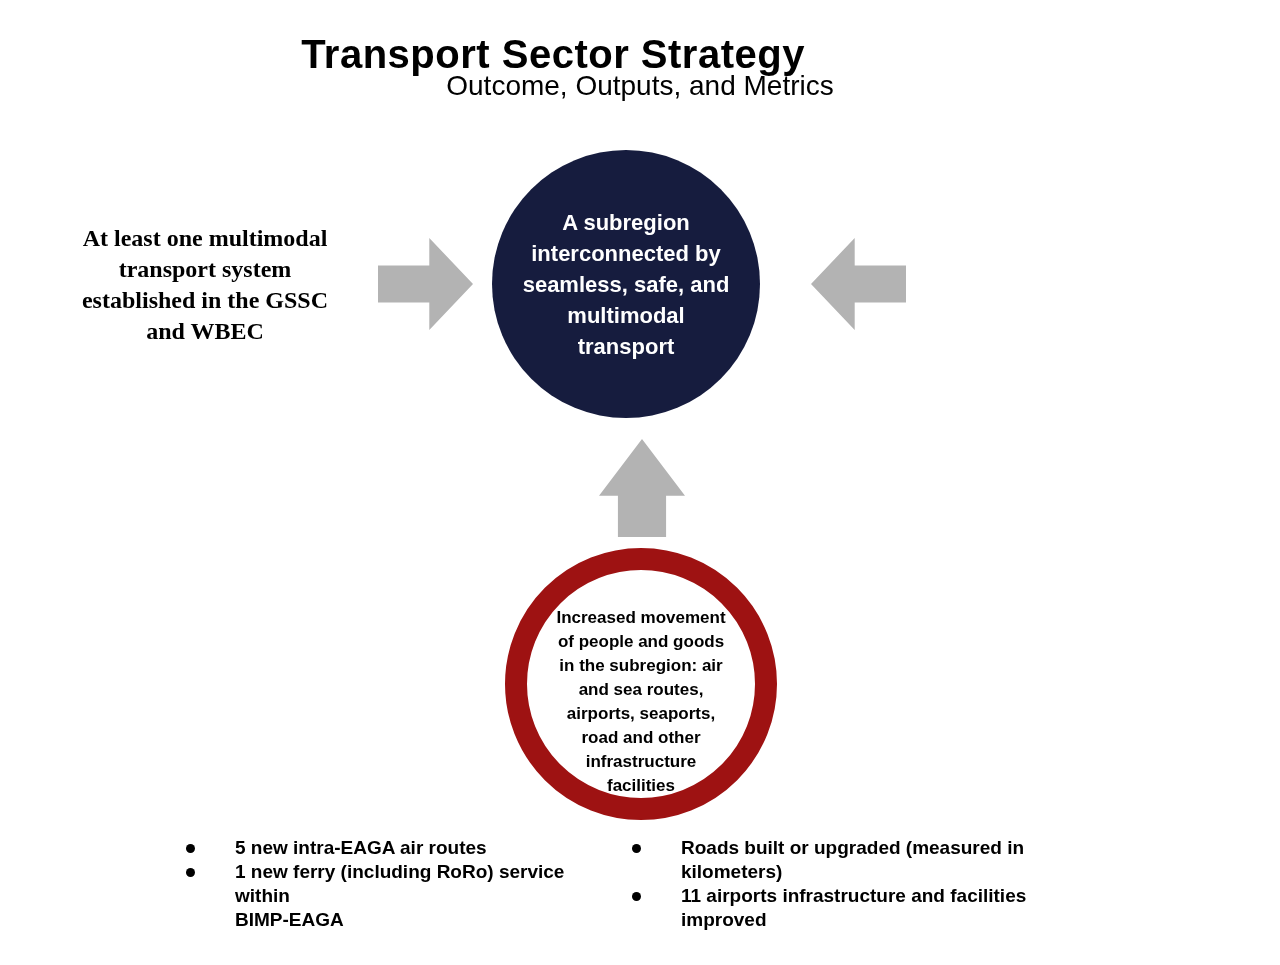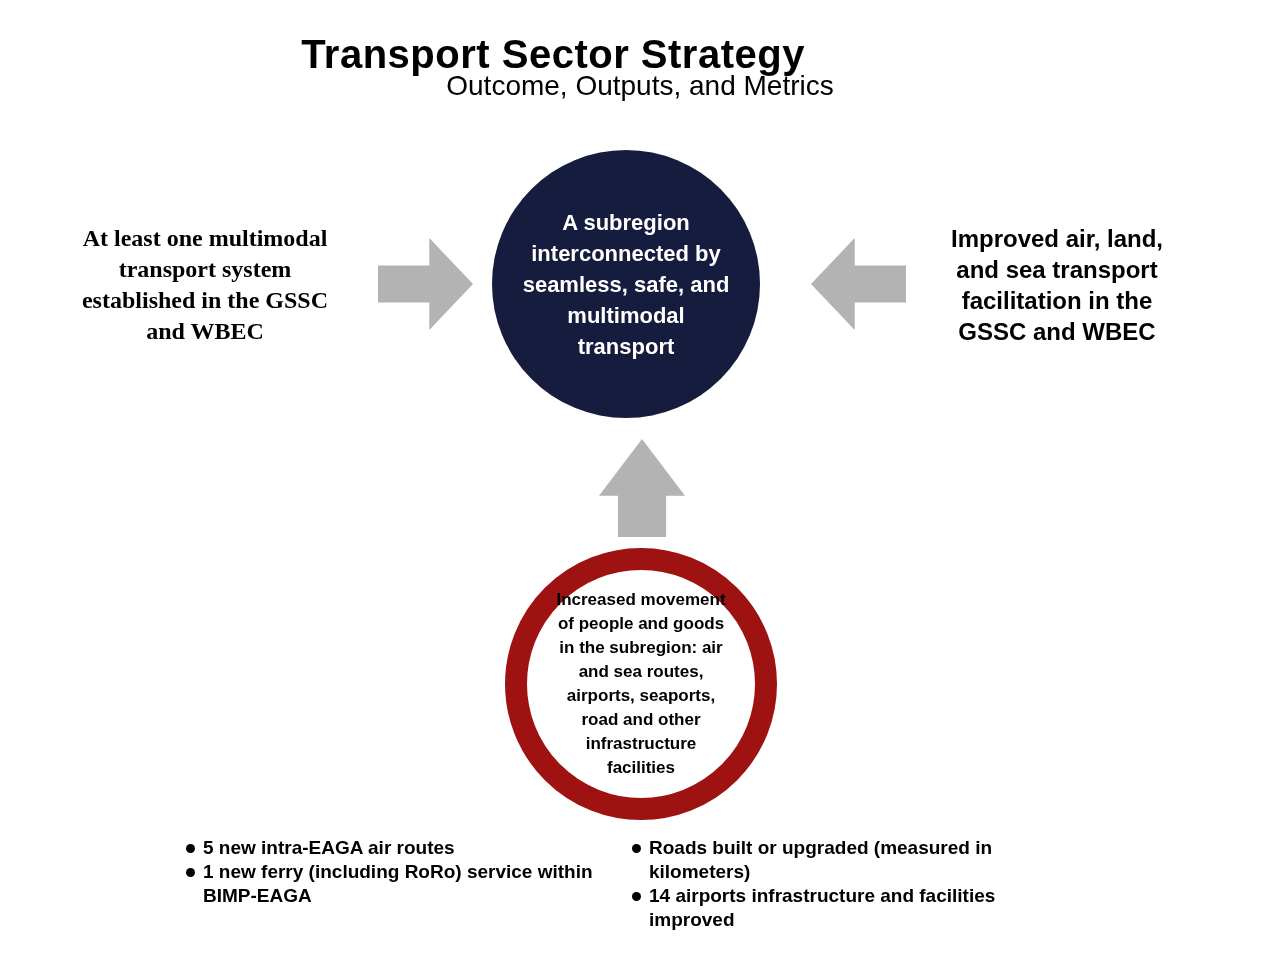--- a/index.html
+++ b/index.html
@@ -63,34 +63,34 @@
     clip-path:polygon(50% 0,100% 58%,78% 58%,78% 100%,22% 100%,22% 58%,0 58%);
   }
   .pos-arrow-left{left:378px;top:238px;}
   .pos-arrow-right{left:811px;top:238px;}
   .pos-arrow-up{left:599px;top:439px;}
 
   
   .metric-circle{
     position:absolute;left:505px;top:548px;width:272px;height:272px;
     border-radius:50%;background:#ffffff;border:22px solid var(--red);
-    display:flex;align-items:center;justify-content:center;
+    display:flex;align-items:flex-end;justify-content:center;
   }
   .metric-circle .txt{
     font-size:17px;font-weight:700;line-height:24px;
     text-align:center;width:200px;color:var(--ink);
   }
 
   
   .bullet-list{position:absolute;}
   .bullet-list-left{left:186px;top:836px;width:430px;}
   .bullet-list-right{left:632px;top:836px;width:400px;}
   .bullet-item{
     display:flex;align-items:flex-start;
-    font-size:19px;font-weight:600;line-height:24px;
+    font-size:19px;font-weight:600;line-height:24px;gap:32px;
   }
   .bullet-dot{
     flex:0 0 auto;width:9px;height:9px;border-radius:50%;
     background:var(--ink);margin:8px 8px 0 0;
   }
 </style>
 </head>
 <body>
 
 <div class="canvas">
@@ -108,24 +108,20 @@
   <div class="outcome-circle">
     <div class="txt pre">A subregion
 interconnected by
 seamless, safe, and
 multimodal
 transport</div>
   </div>
 
   <div class="arrow arrow-left-dir pos-arrow-right"></div>
 
-  <div class="output-text output-right pre">Improved air, land,
-and sea transport
-facilitation in the
-GSSC and WBEC</div>
 
   <div class="arrow arrow-up-dir pos-arrow-up"></div>
 
   <div class="metric-circle">
     <div class="txt pre">Increased movement
 of people and goods
 in the subregion: air
 and sea routes,
 airports, seaports,
 road and other
@@ -146,18 +142,18 @@
   </div>
 
   <div class="bullet-list bullet-list-right">
     <div class="bullet-item">
       <span class="bullet-dot"></span>
       <span class="pre">Roads built or upgraded (measured in
 kilometers)</span>
     </div>
     <div class="bullet-item">
       <span class="bullet-dot"></span>
-      <span class="pre">14 airports infrastructure and facilities
+      <span class="pre">11 airports infrastructure and facilities
 improved</span>
     </div>
   </div>
 
 </div>
 
 </body></html>

